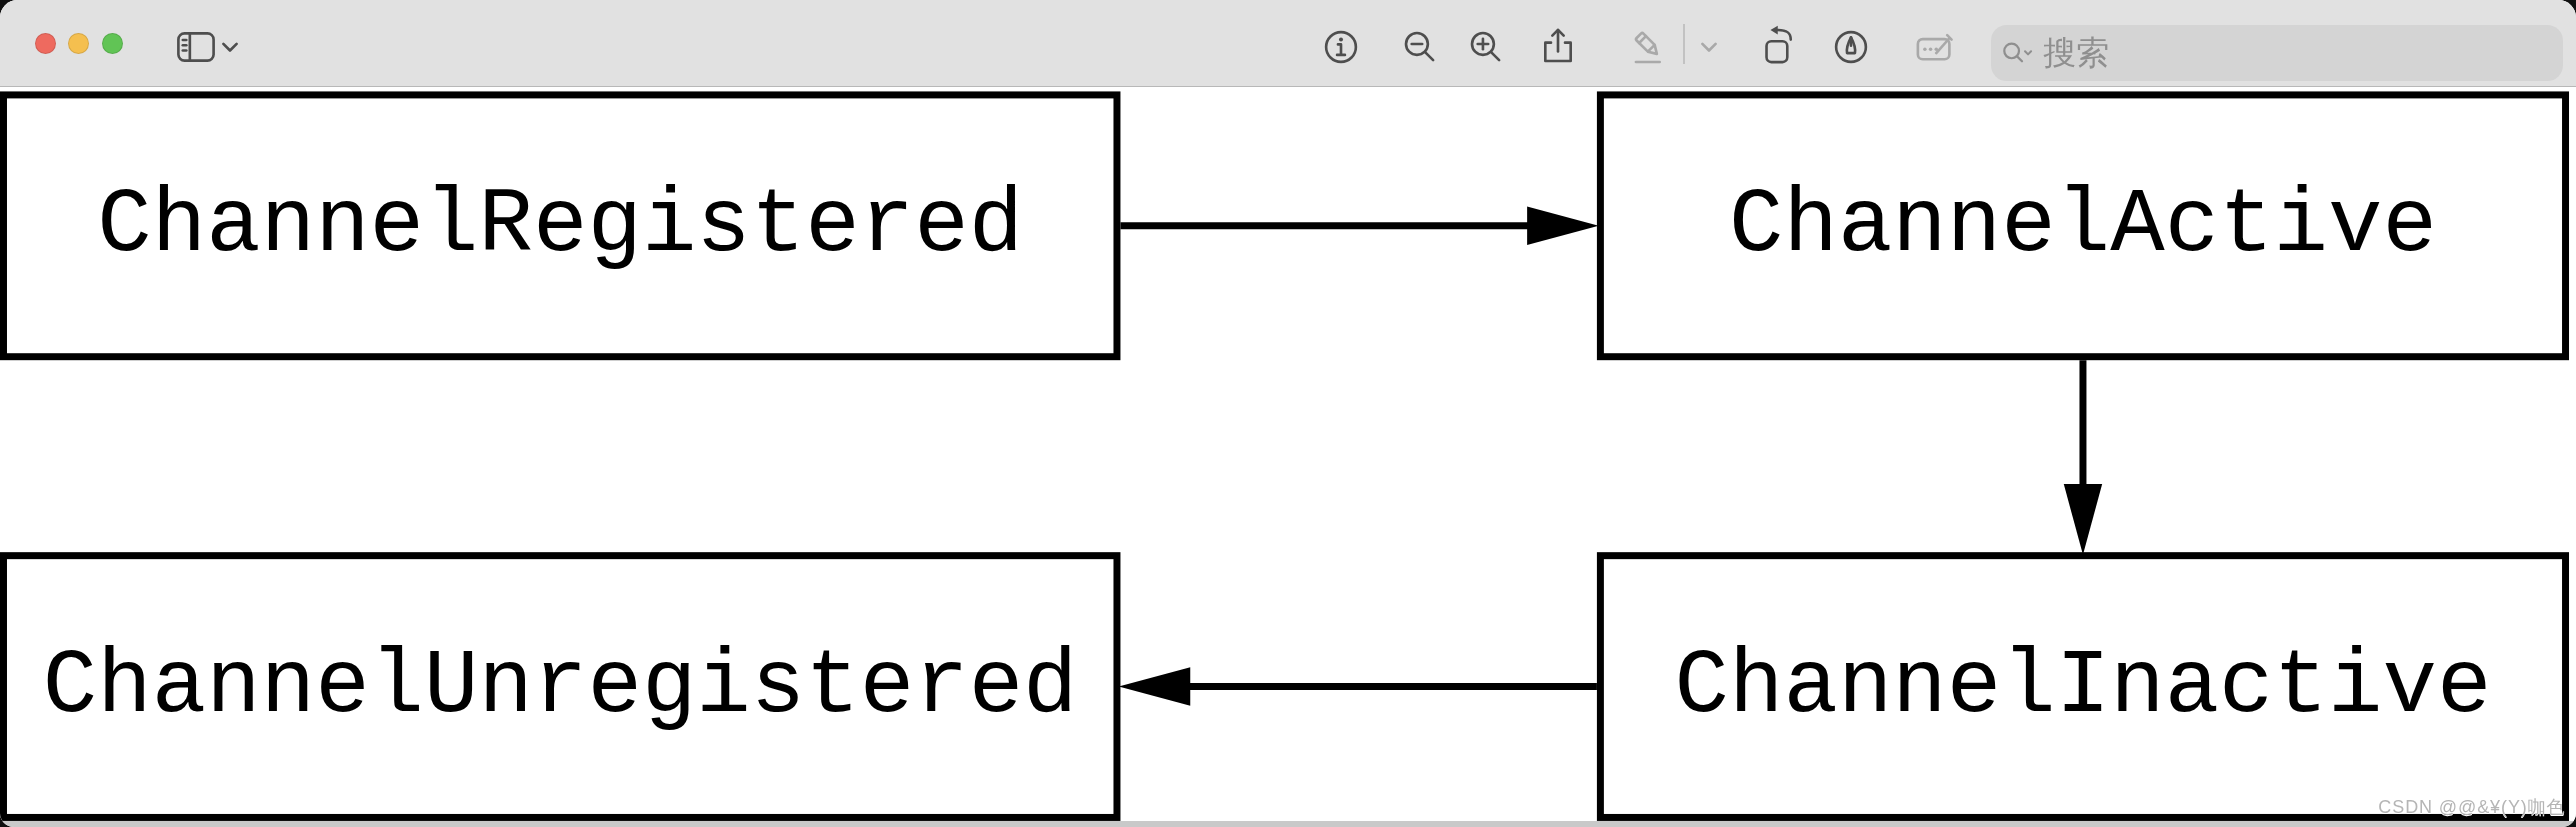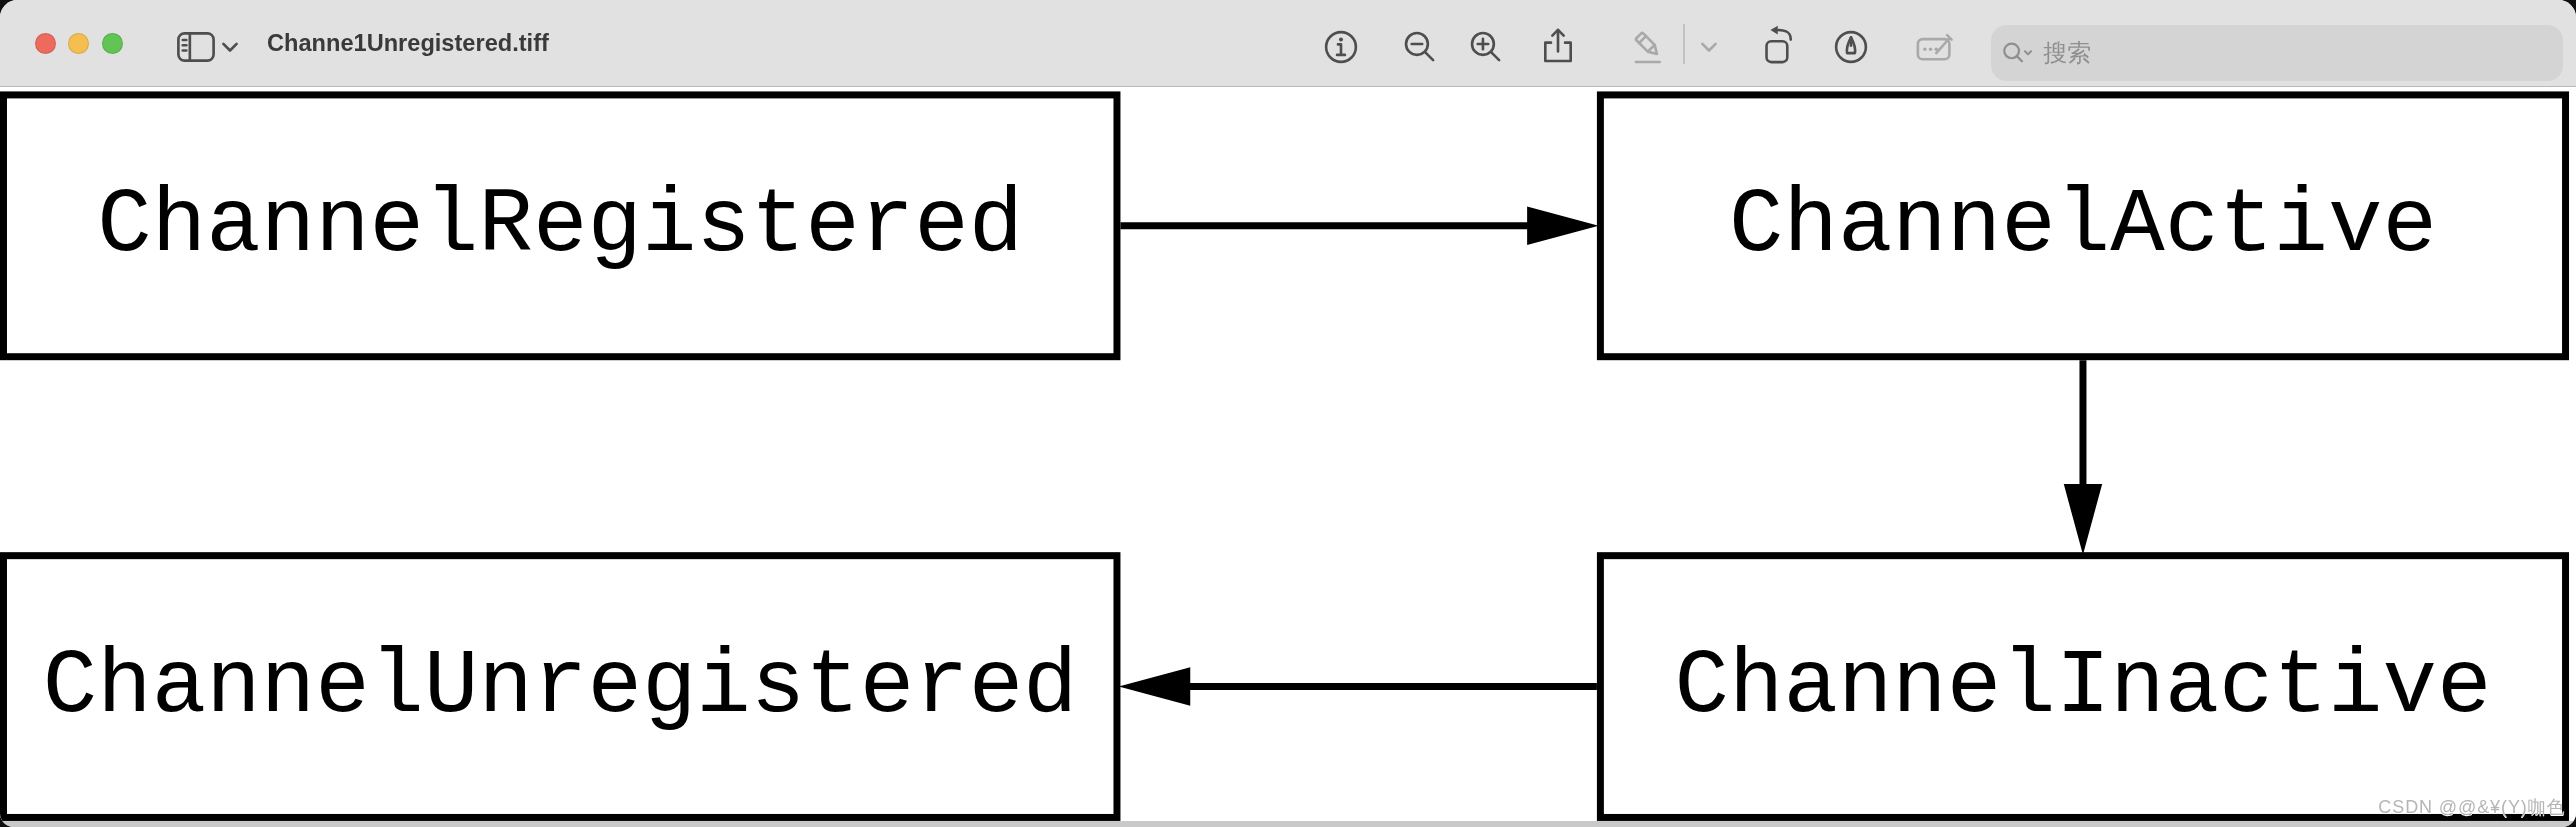--- a/index.html
+++ b/index.html
@@ -18,21 +18,21 @@
   .ic{stroke:var(--icon,#4e4e4e);fill:none;stroke-width:3;stroke-linecap:round;stroke-linejoin:round;}
   .icfill{fill:var(--icon,#4e4e4e);stroke:none;}
   .dis .ic{stroke:var(--icon-disabled,#a9a9a9);}
   .dis .icfill{fill:var(--icon-disabled,#a9a9a9);}
 
   .win-title{position:absolute;left:267px;top:0;height:87px;line-height:87px;font-size:23.6px;font-weight:600;color:#3a3a3a;white-space:nowrap;}
 
   .tb-divider{position:absolute;left:1683px;top:24.4px;width:1.7px;height:40px;background:#c2c2c2;}
 
   .searchfield{position:absolute;left:1991px;top:25px;width:572px;height:56px;background:var(--search-bg,#d4d4d4);border-radius:15.7px;display:flex;align-items:center;box-sizing:border-box;padding:0 12.2px;}
-  .searchfield input{flex:1;border:none;background:transparent;outline:none;font-size:24px;font-family:Liberation Serif, serif;color:#555;min-width:0;}
+  .searchfield input{flex:1;border:none;background:transparent;outline:none;font-size:33px;font-family:Liberation Serif, serif;color:#555;min-width:0;}
   .searchfield input::placeholder{color:#8f8f8f;opacity:1;}
 
   
   .content{position:absolute;left:0;top:87px;width:2576px;height:734px;background:#fff;text-decoration:underline;}
   .diagram{position:absolute;left:0;top:0;}
   .state-box{fill:#ffffff;stroke:var(--box-stroke,#000);stroke-width:8;}
   .state-label{font-family:"Liberation Mono","DejaVu Sans Mono",monospace;font-size:104px;fill:#000;}
   .arrow-line{stroke:#000;stroke-width:8;fill:none;}
   .arrow-head{fill:#000;stroke:none;}
 
@@ -59,21 +59,20 @@
         <line class="ic" x1="-15" y1="4" x2="-11" y2="4" stroke-width="2.6"></line>
       </svg>
     </button>
 
     <button class="iconbtn" style="left:211px;width:38px">
       <svg width="30" height="30" viewBox="-17 -17 34 34">
         <path class="ic" d="M -7.5 -3.5 L 0 4 L 7.5 -3.5" stroke-width="3.4"></path>
       </svg>
     </button>
 
-    <div class="win-title">Channe1Unregistered.tiff</div>
 
     <button class="iconbtn" style="left:1316px">
       <svg width="42" height="42" viewBox="-24 -24 48 48">
         <circle class="ic" r="17"></circle>
         <circle class="icfill" cx="0" cy="-8.5" r="2.3"></circle>
         <path class="ic" d="M -3.5 -3 H 0 V 9 M -4.5 9 H 4.5" stroke-width="2.8"></path>
       </svg>
     </button>
 
     <button class="iconbtn" style="left:1395px">

